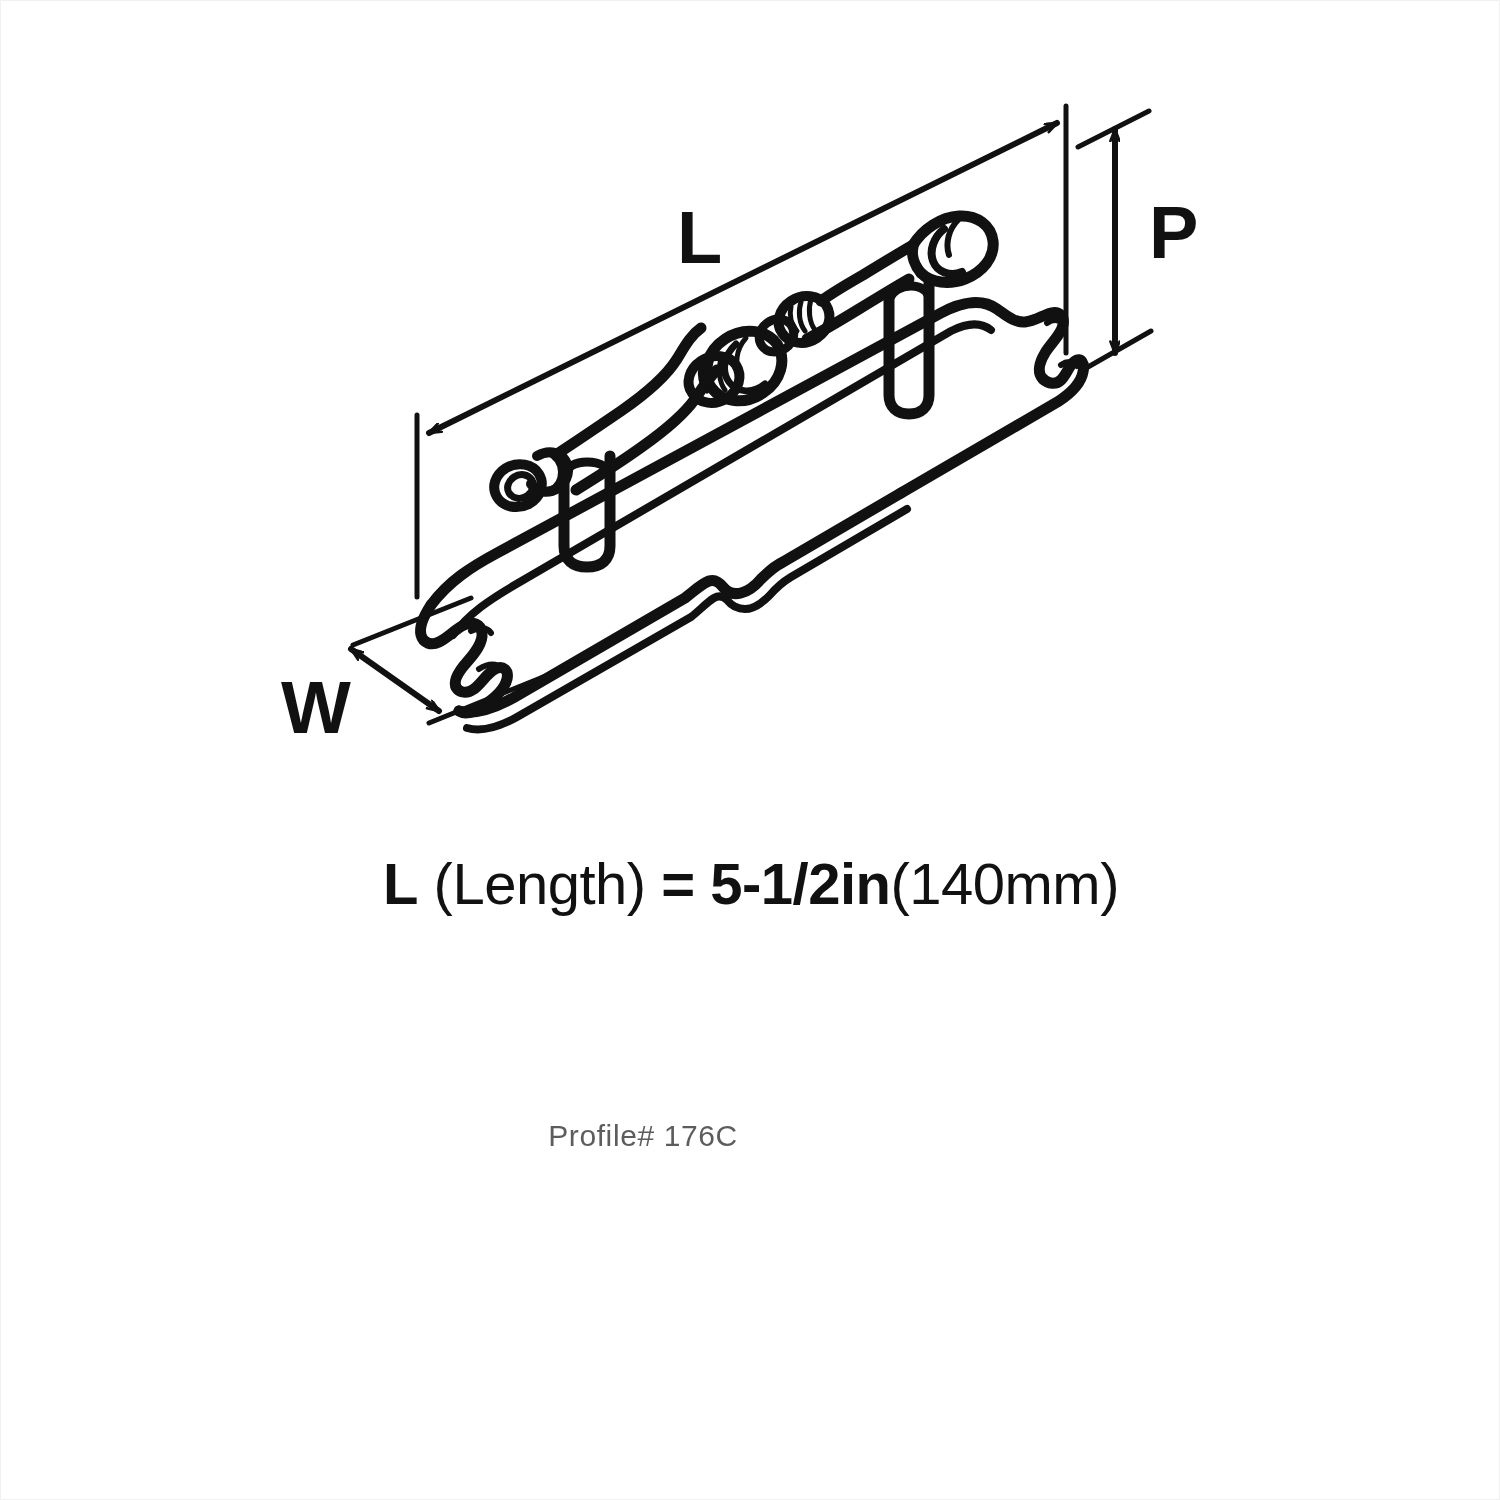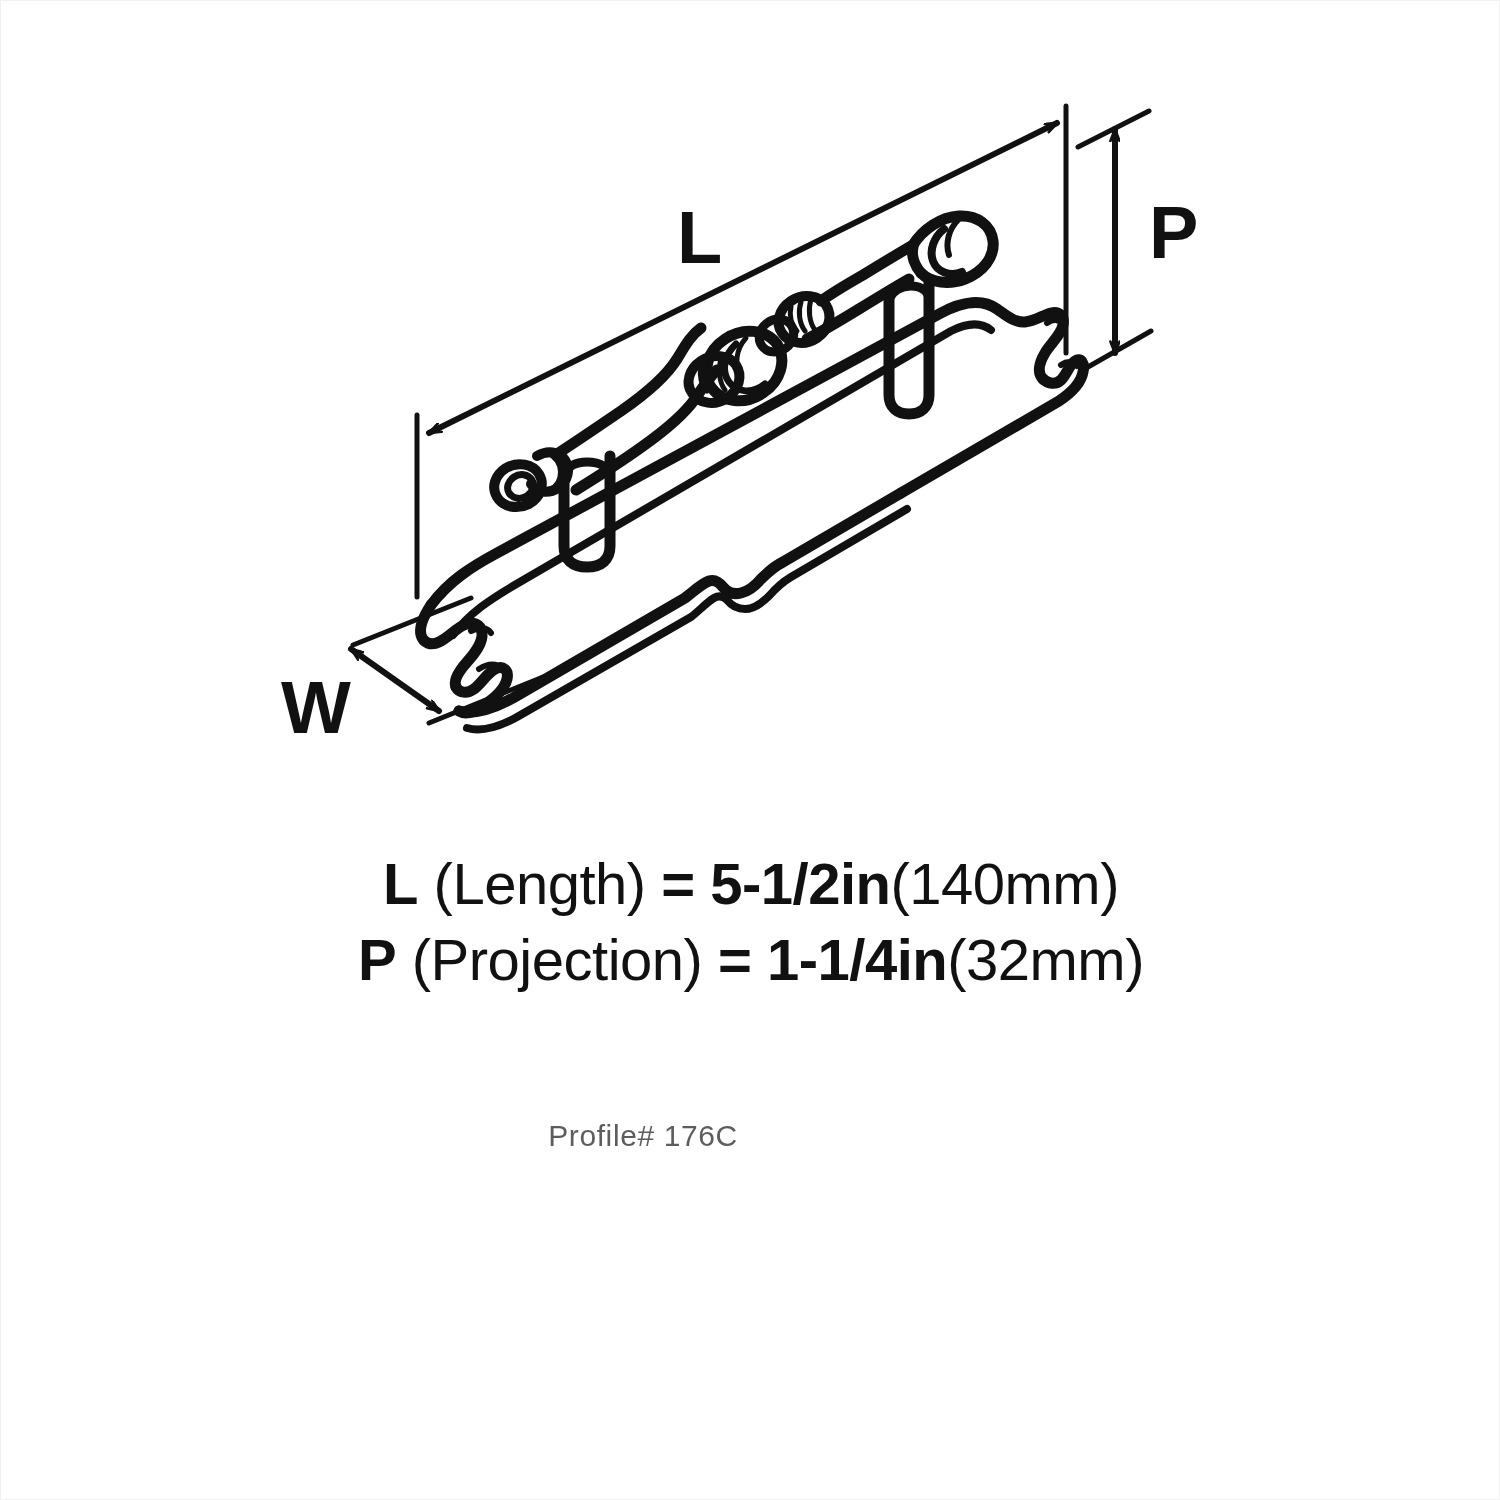--- a/index.html
+++ b/index.html
@@ -288,20 +288,17 @@
   </svg>
 
   <div class="dim-label" id="label-L">L</div>
   <div class="dim-label" id="label-W">W</div>
   <div class="dim-label" id="label-P">P</div>
 
   <div class="spec-block">
     <div class="spec-line">
       <span class="key">L</span><span>&nbsp;</span><span class="lbl">(Length)</span><span>&nbsp;</span><span class="key">=</span><span>&nbsp;</span><span class="val">5-1/2in</span><span class="valmm">(140mm)</span>
     </div>
-    <div class="spec-line">
-      <span class="key">P</span><span>&nbsp;</span><span class="lbl">(Projection)</span><span>&nbsp;</span><span class="key">=</span><span>&nbsp;</span><span class="val">1-1/4in</span><span class="valmm">(32mm)</span>
-    </div>
   </div>
 
   <div class="profile-line">Profile# 176C</div>
 
 </div>
 
 </body></html>

